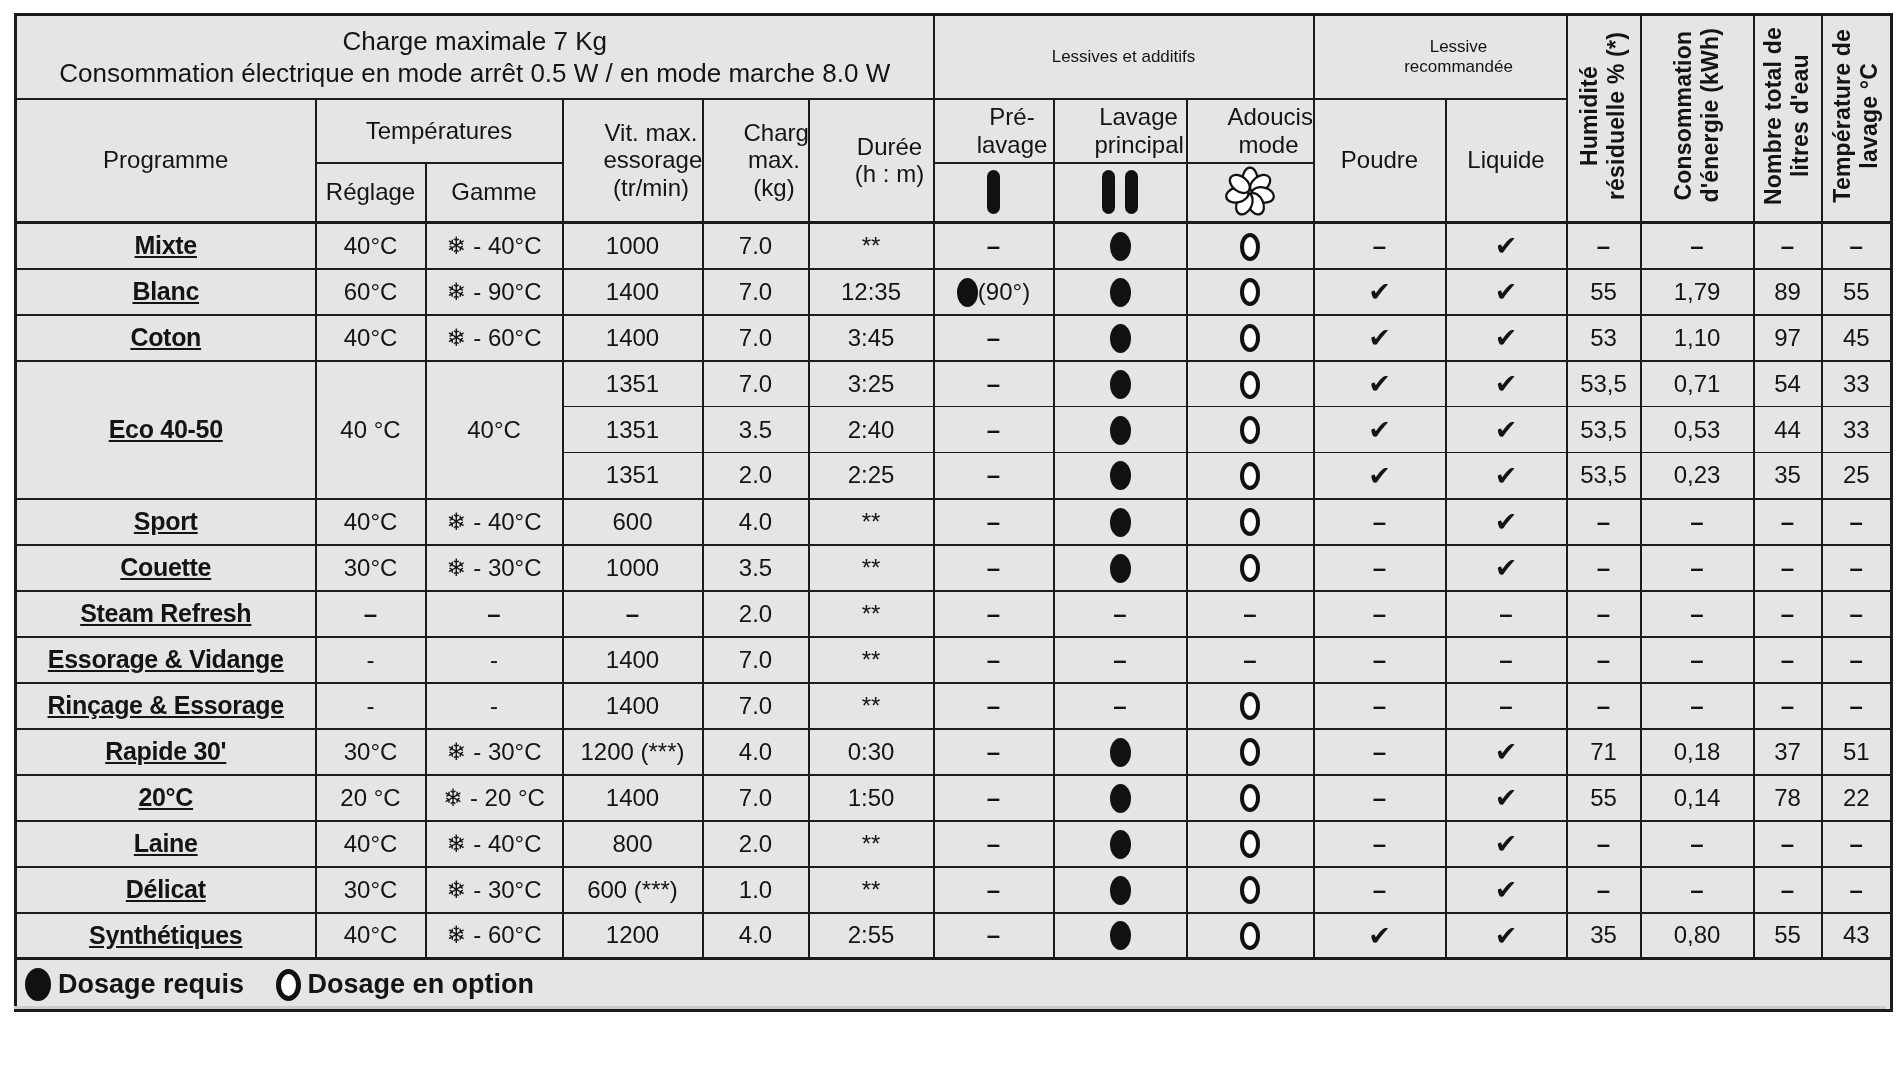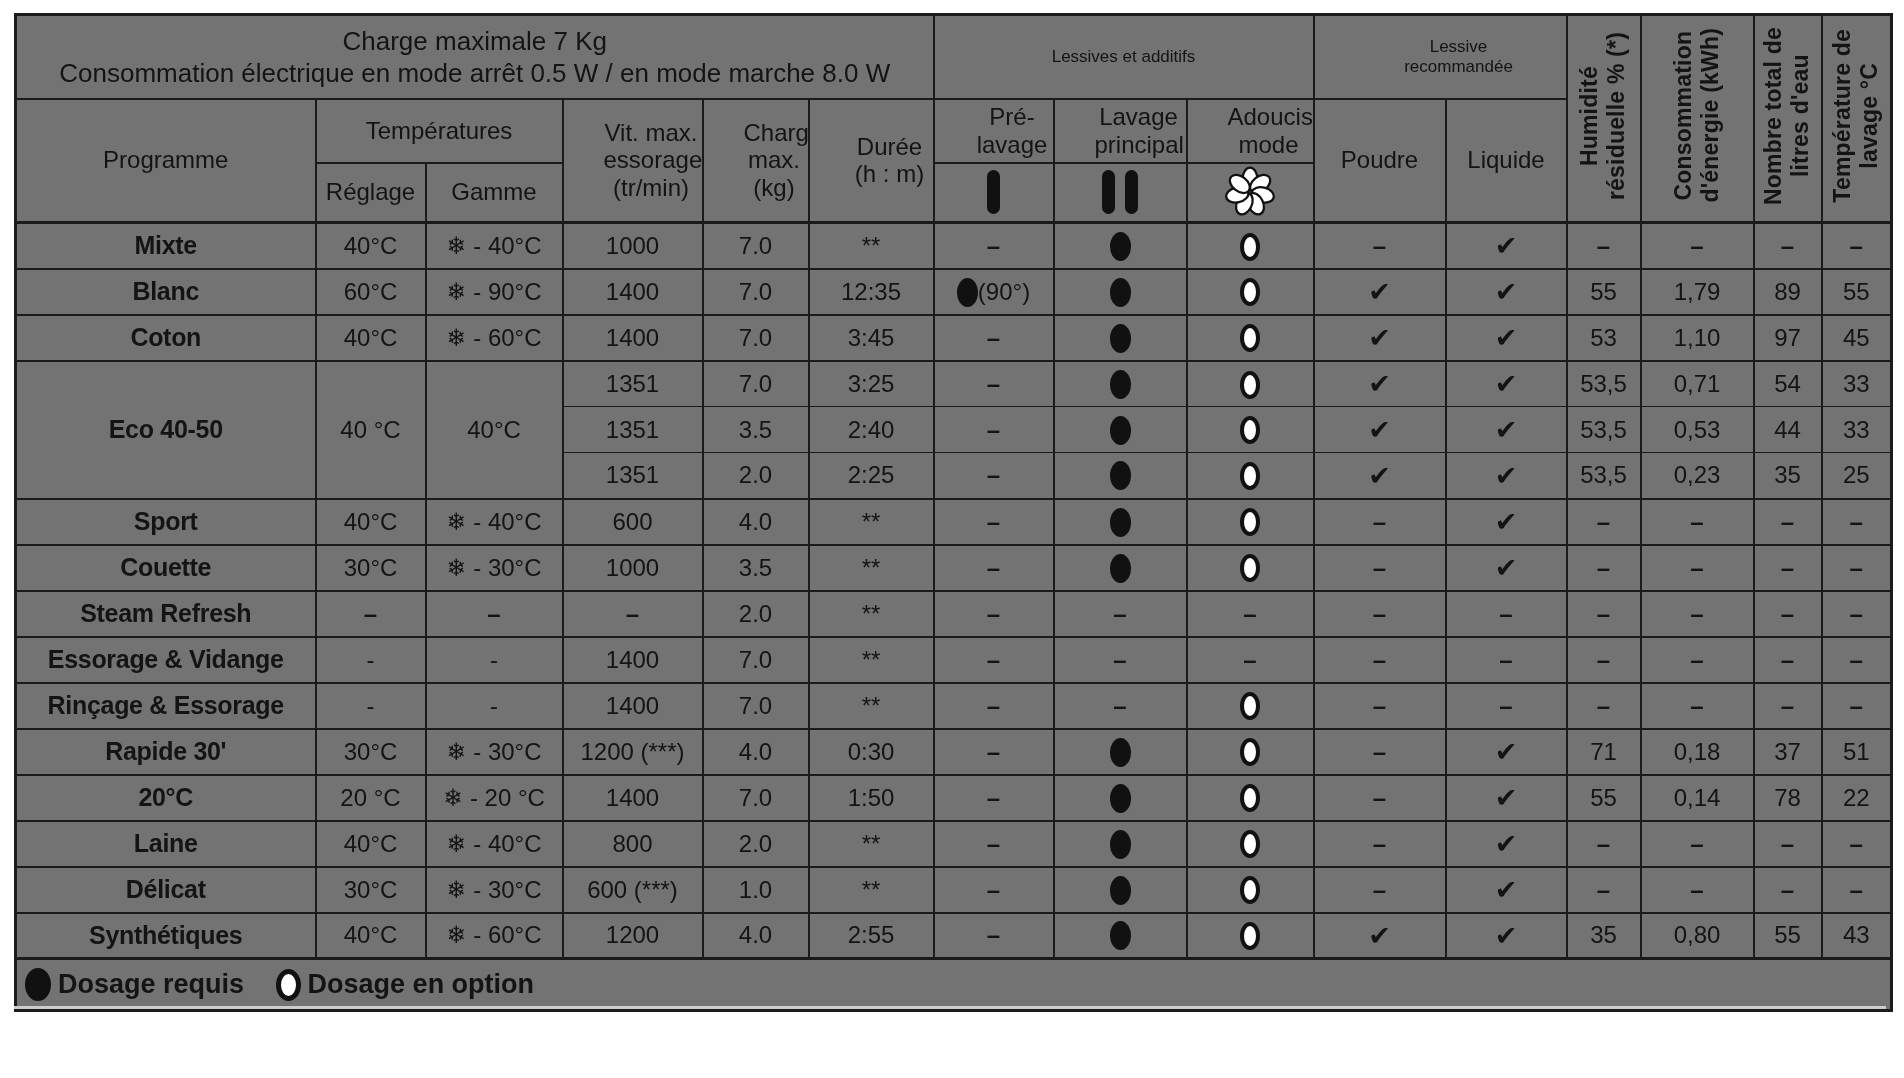--- a/index.html
+++ b/index.html
@@ -10,21 +10,21 @@
     font-family: "Liberation Sans", "DejaVu Sans", sans-serif;
     color: #141414;
     position: relative;
   }
   .page { padding: 13px 14px 0 14px; position: relative; }
 
   table.prog-table {
     border-collapse: collapse;
     table-layout: fixed;
     width: 1876px;
-    background: #737373;
+    background: #e5e5e5;
   }
   .prog-table th, .prog-table td {
     border: 2px solid #1b1b1b;
     text-align: center;
     vertical-align: middle;
     padding: 2px 3px;
     font-size: 24px;
     line-height: 1.15;
     font-weight: 400;
     overflow: hidden;
@@ -57,21 +57,21 @@
     width: 13px; height: 44px;
     background: #111;
     border-radius: 7px;
     margin: 0 5px;
     vertical-align: middle;
   }
   .flower-svg { vertical-align: middle; }
 
   
   tbody tr { height: 46px; }
-  tbody td.prog { font-weight: 700; font-size: 25px; letter-spacing: -0.3px; }
+  tbody td.prog { font-weight: 700; font-size: 25px; letter-spacing: -0.3px; text-decoration: underline; }
   tbody tr.sub td { border-top-width: 1px; border-bottom-width: 1px; }
   tbody tr.grp td { border-bottom-width: 1px; }
   tbody tr:first-child td { border-top-width: 3px; }
 
   .dot {
     display: inline-block;
     width: 21px; height: 29px;
     background: #111;
     border-radius: 50%;
     vertical-align: middle;

